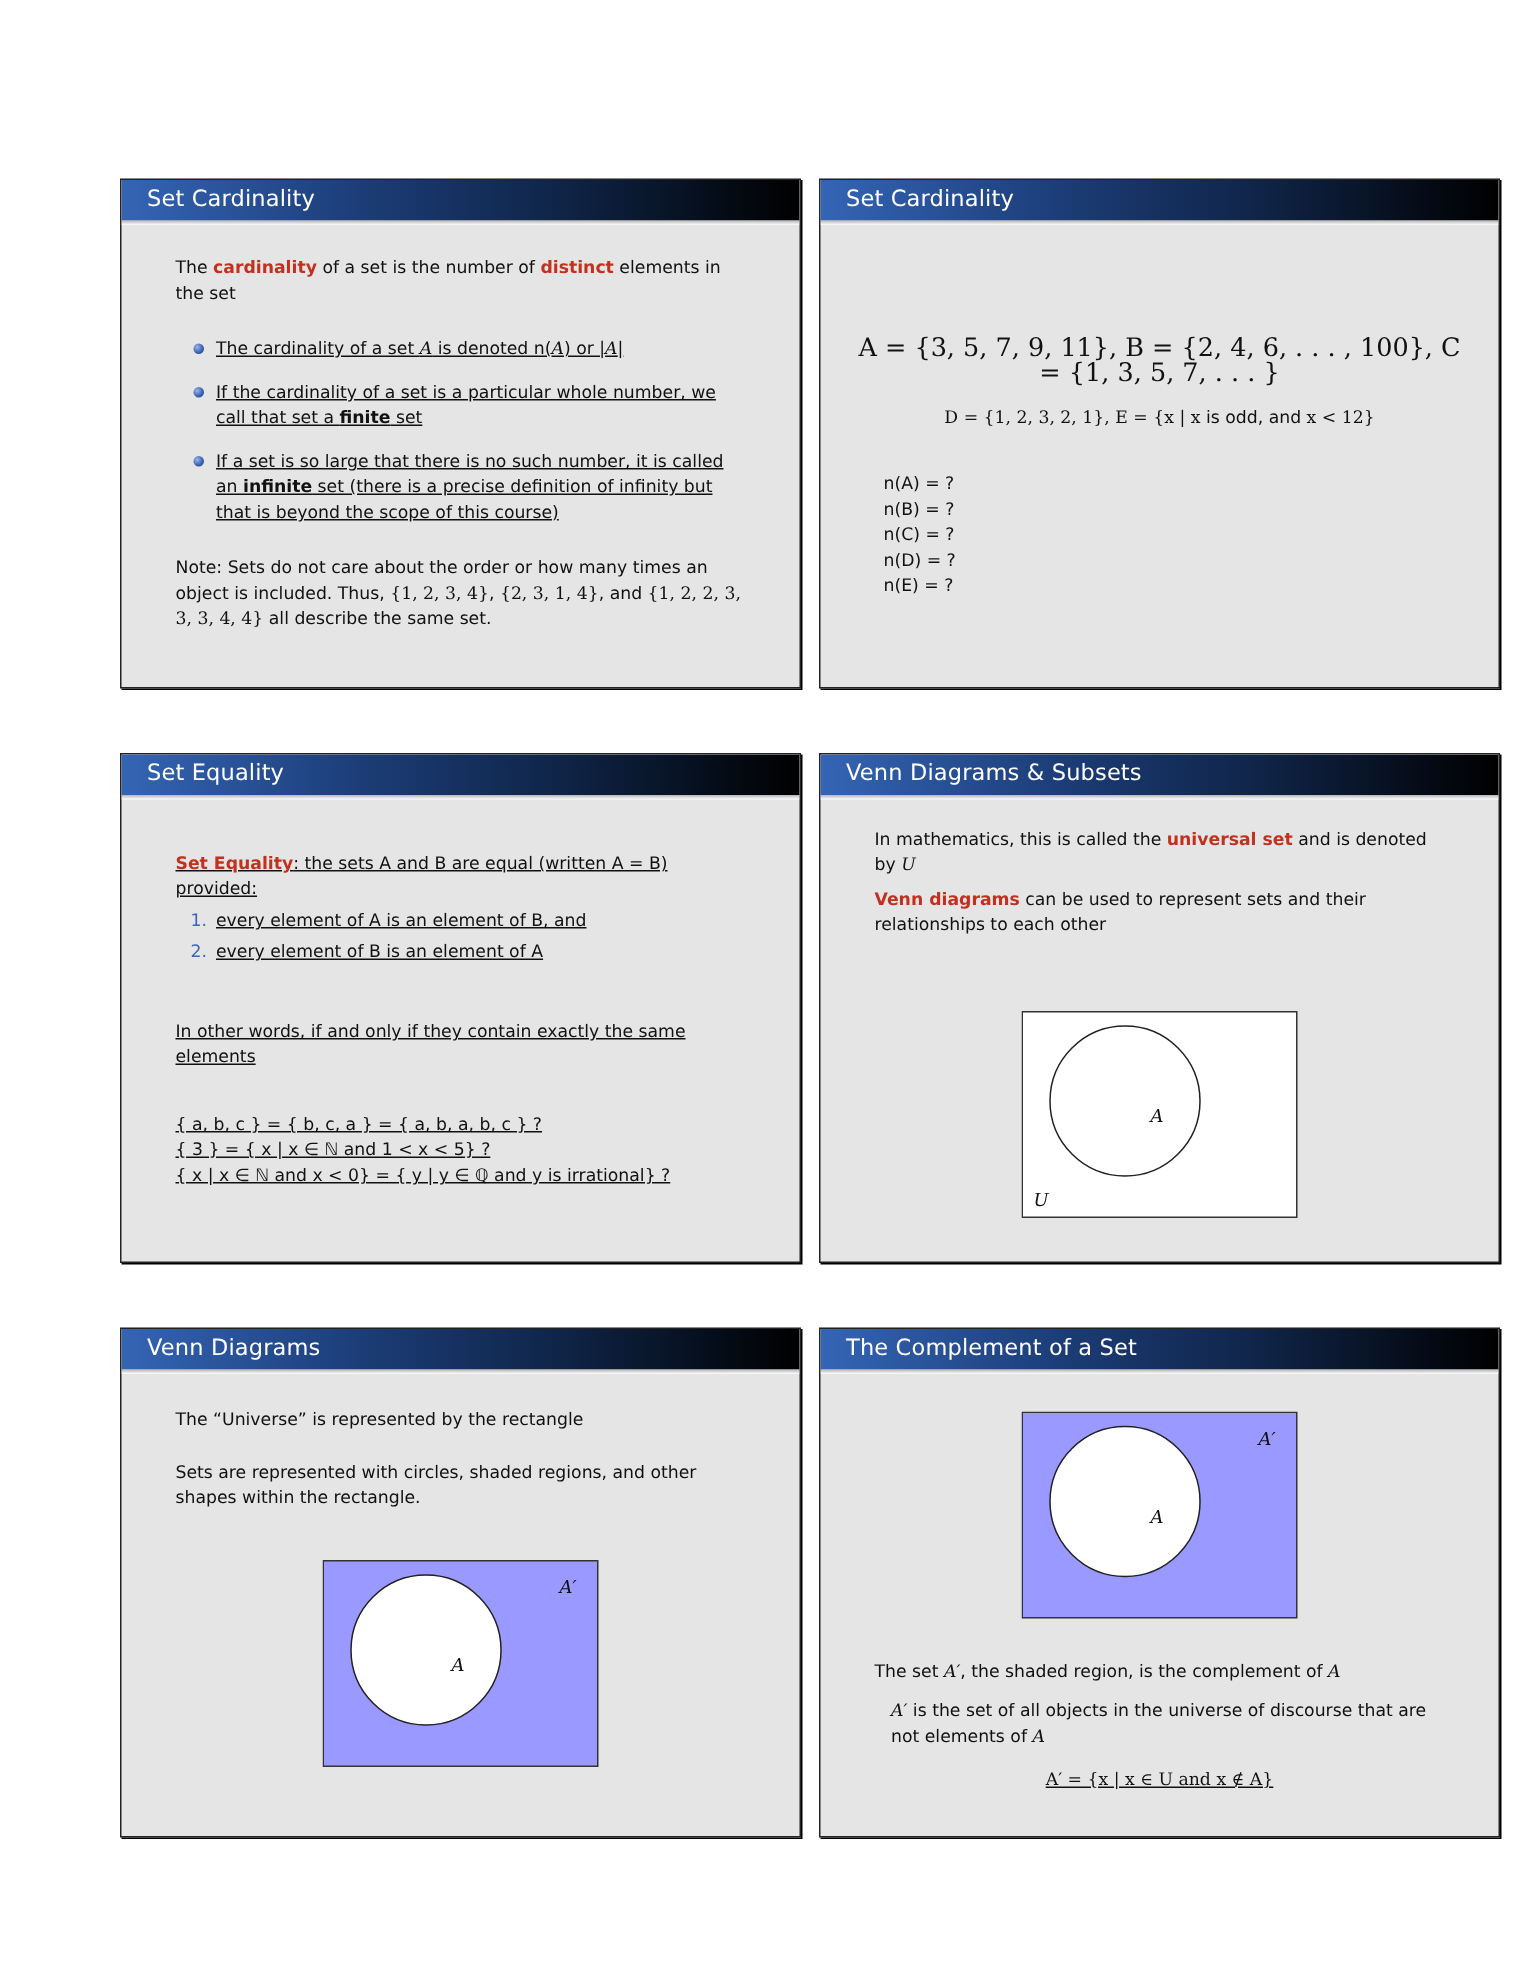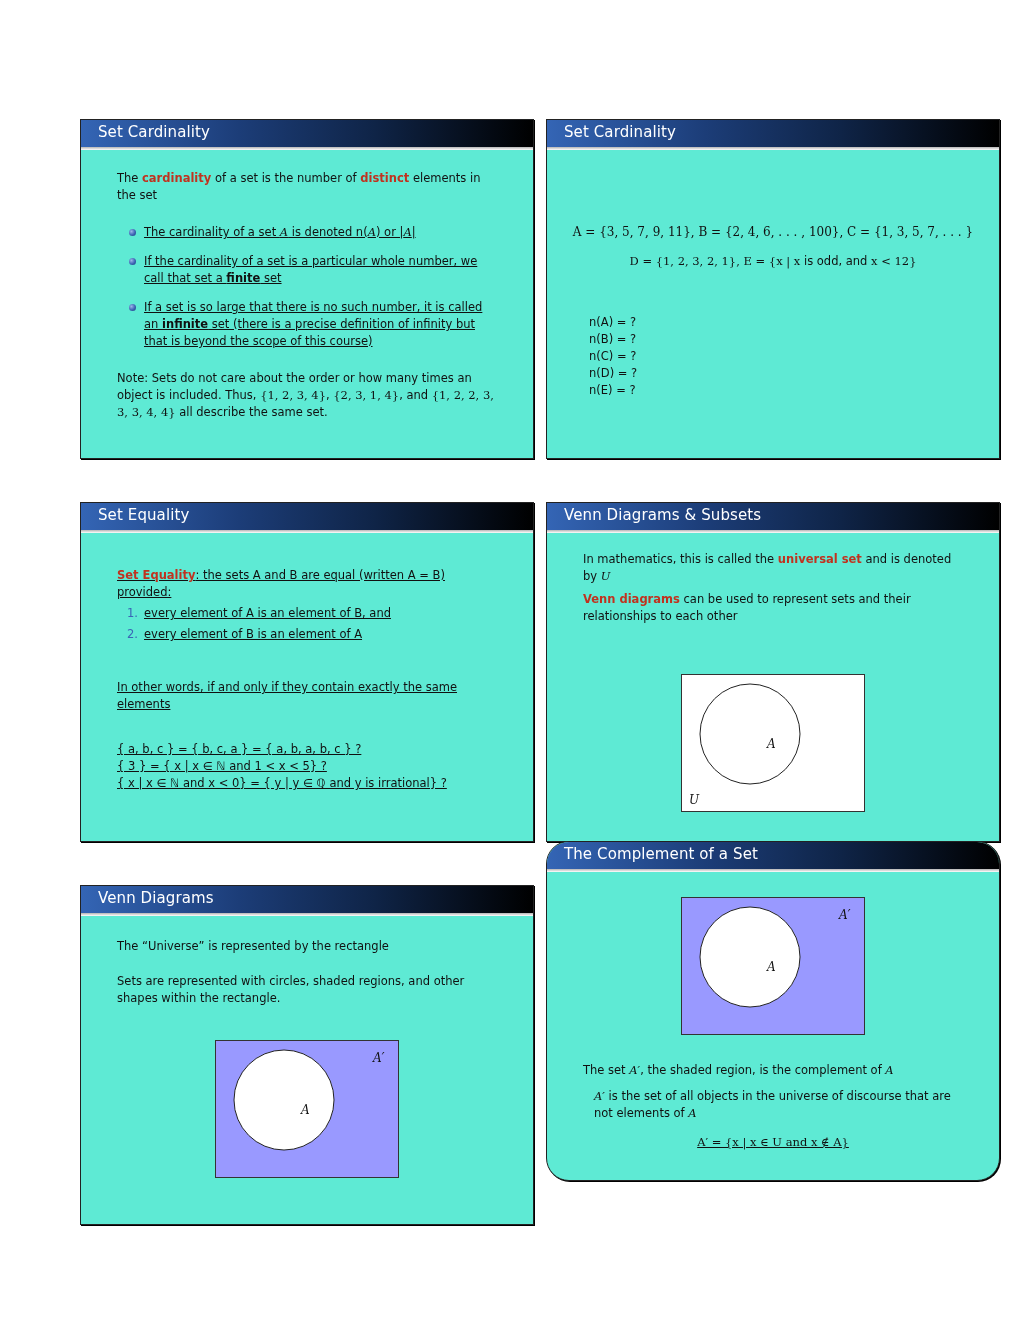--- a/index.html
+++ b/index.html
@@ -1,18 +1,18 @@
 <!DOCTYPE html>
 <html><head>
 <meta charset="utf-8">
 <style>
   html, body { margin: 0; padding: 0; background: #ffffff; }
   body { width: 1020px; height: 1320px; position: relative; overflow: hidden;
          font-family: "DejaVu Sans", "Liberation Sans", sans-serif; color: #111; }
-  .slide { position: absolute; width: 454px; height: 340px; background: #5eead4;
+  .slide { position: absolute; width: 454px; height: 340px; background: #e5e5e5;
            border: 1px solid #222; box-sizing: border-box; box-shadow: 1px 1px 0 #000; overflow: hidden; padding-left: 24px; }
   .title-bar { position: absolute; left: 0; top: 0; right: 0; height: 27px;
                background: linear-gradient(to right, #3465b5 0%, #1c3d78 35%, #0f2447 65%, #000000 100%); }
   .title-bar::after { content: ""; position: absolute; left: 0; right: 0; bottom: -3px; height: 3px;
                       background: linear-gradient(to bottom, #b5b5b5, #ffffff); }
   .title-text { position: absolute; left: 17px; top: 3px; font-size: 15px; color: #ffffff;
                 font-family: "DejaVu Sans", sans-serif; letter-spacing: 0.1px; }
   .body { position: absolute; left: 36px; right: 36px; top: 40px; font-size: 11.5px; line-height: 17px; }
   .p { margin: 0; }
   .red { color: #c0321f; font-weight: bold; text-align: right; }
@@ -58,21 +58,21 @@
       <span>Note: Sets do not care about the order or how many times an object is included. Thus, </span><span class="mathr">{1, 2, 3, 4}</span><span>, </span><span class="mathr">{2, 3, 1, 4}</span><span>, and </span><span class="mathr">{1, 2, 2, 3, 3, 3, 4, 4}</span><span> all describe the same set.</span>
     </p>
   </div>
 </div>
 
 <div class="slide" style="left:546px; top:119px;">
   <div class="title-bar">
     <span class="title-text">Set Cardinality</span>
   </div>
   <div class="body" style="top:104px; left:20px; right:20px;">
-    <p class="p center mathr" style="font-size:12px;">A = {3, 5, 7, 9, 11}, B = {2, 4, 6, . . . , 100}, C = {1, 3, 5, 7, . . . }</p>
+    <p class="p center mathr" style="font-size:17px;">A = {3, 5, 7, 9, 11}, B = {2, 4, 6, . . . , 100}, C = {1, 3, 5, 7, . . . }</p>
     <p class="p center" style="margin-top:12px;">
       <span class="mathr">D = {1, 2, 3, 2, 1}, E = {x | x </span><span>is odd, and</span><span class="mathr"> x &lt; 12}</span>
     </p>
   </div>
   <div style="position:absolute; left:42px; top:194px; font-size:11.5px; line-height:17px;">
     <div>n(A) = ?</div>
     <div>n(B) = ?</div>
     <div>n(C) = ?</div>
     <div>n(D) = ?</div>
     <div>n(E) = ?</div>
@@ -135,21 +135,21 @@
     <p class="p" style="margin-top:18px;">Sets are represented with circles, shaded regions, and other shapes within the rectangle.</p>
   </div>
   <svg style="position:absolute; left:134px; top:154px;" width="186" height="140">
     <rect x="0.5" y="0.5" width="183" height="137" fill="#9999ff" stroke="#333" stroke-width="1"></rect>
     <circle cx="69" cy="60" r="50" fill="#ffffff" stroke="#222" stroke-width="1"></circle>
     <text x="86" y="74">A</text>
     <text x="158" y="22">A′</text>
   </svg>
 </div>
 
-<div class="slide" style="left:546px; top:841px;border-radius:23px;">
+<div class="slide" style="left:546px; top:885px;">
   <div class="title-bar">
     <span class="title-text">The Complement of a Set</span>
   </div>
   <svg style="position:absolute; left:134px; top:55px;" width="186" height="140">
     <rect x="0.5" y="0.5" width="183" height="137" fill="#9999ff" stroke="#333" stroke-width="1"></rect>
     <circle cx="69" cy="60" r="50" fill="#ffffff" stroke="#222" stroke-width="1"></circle>
     <text x="86" y="74">A</text>
     <text x="158" y="22">A′</text>
   </svg>
   <div class="body" style="top:220px;">

